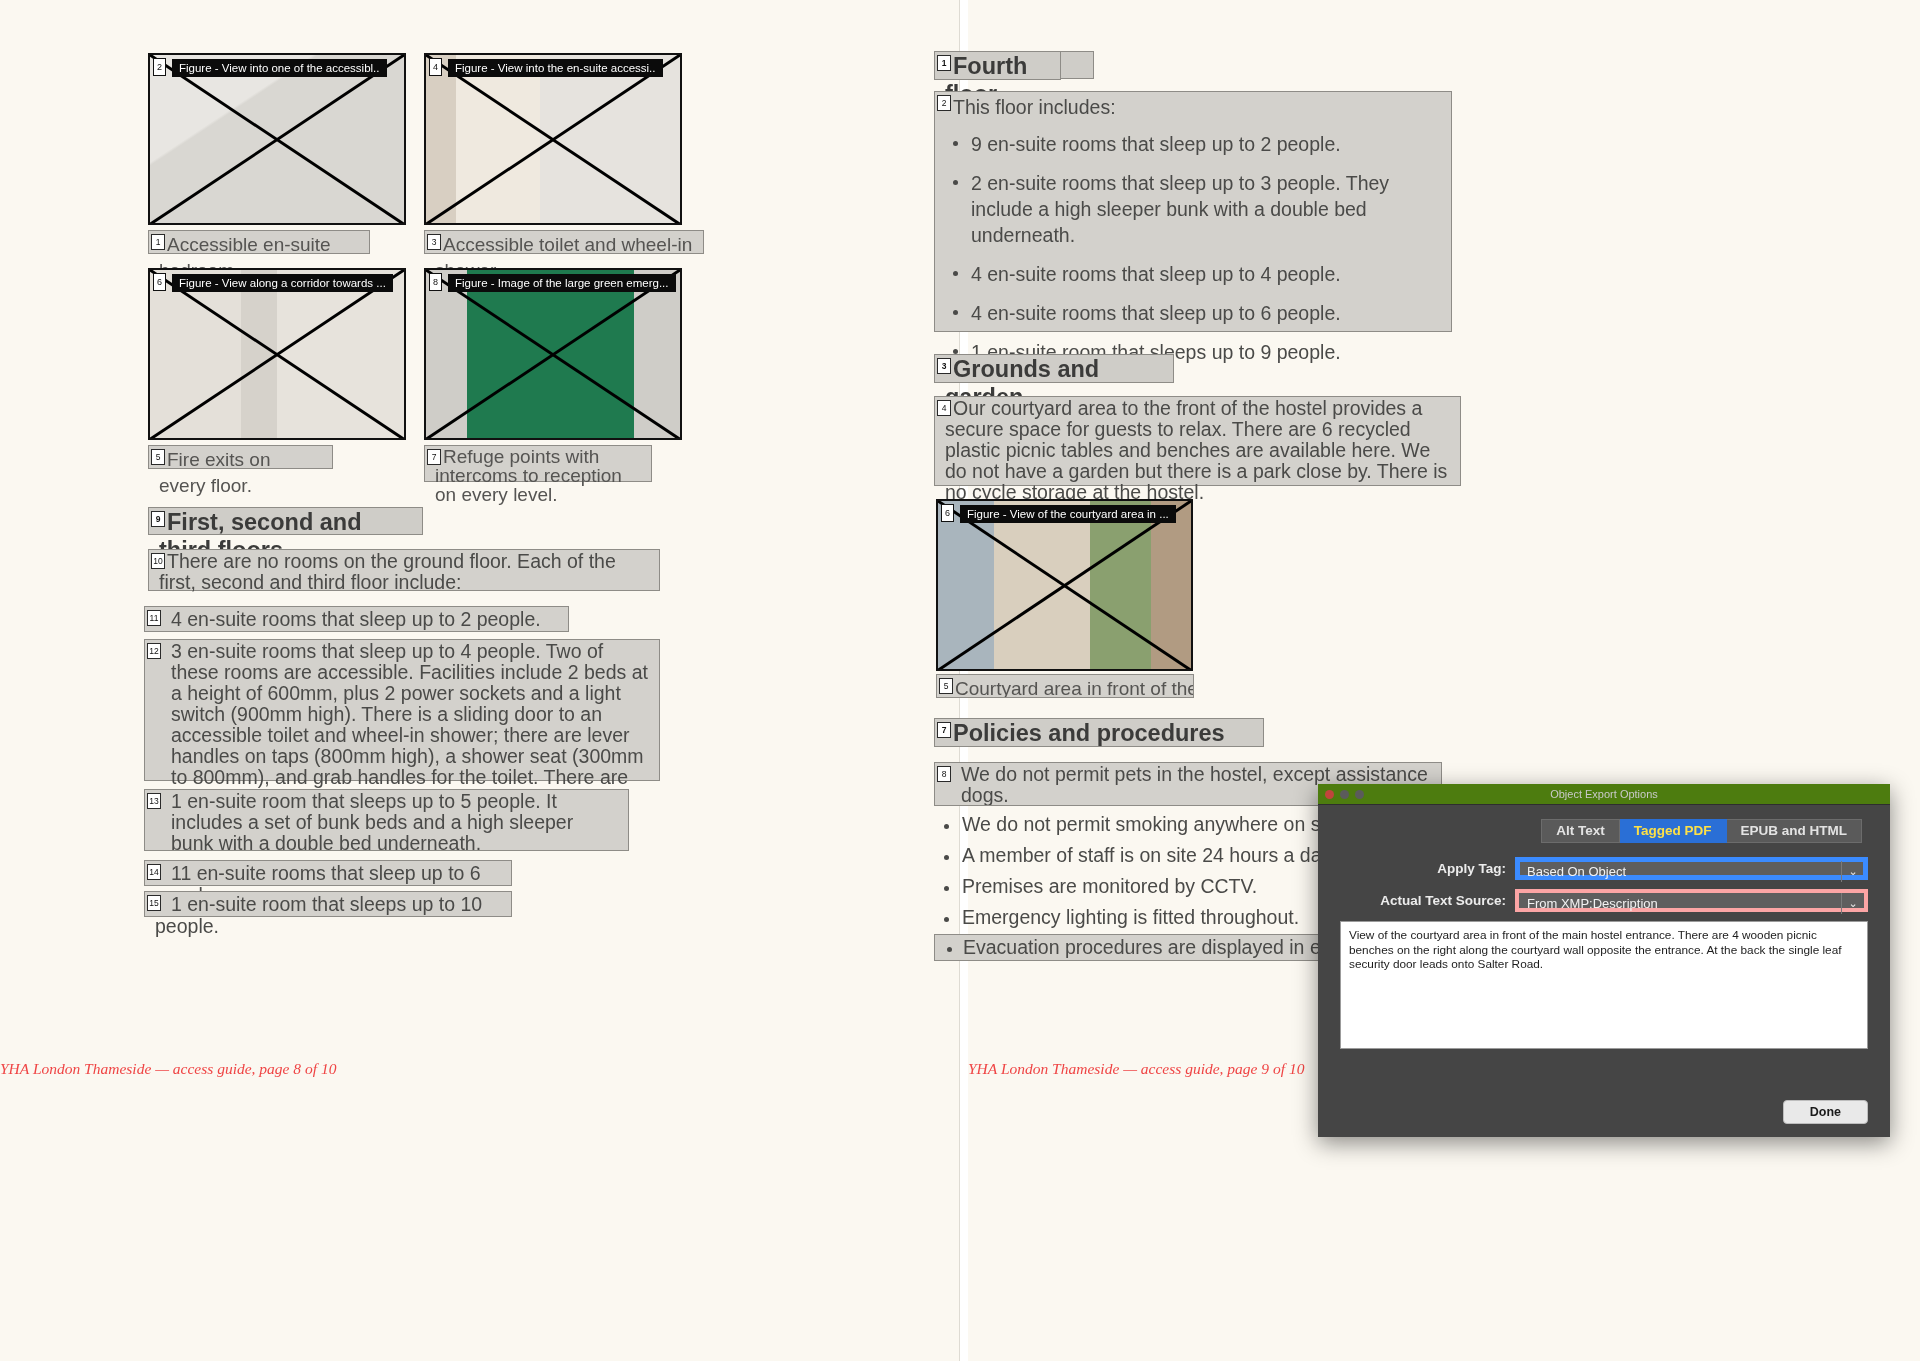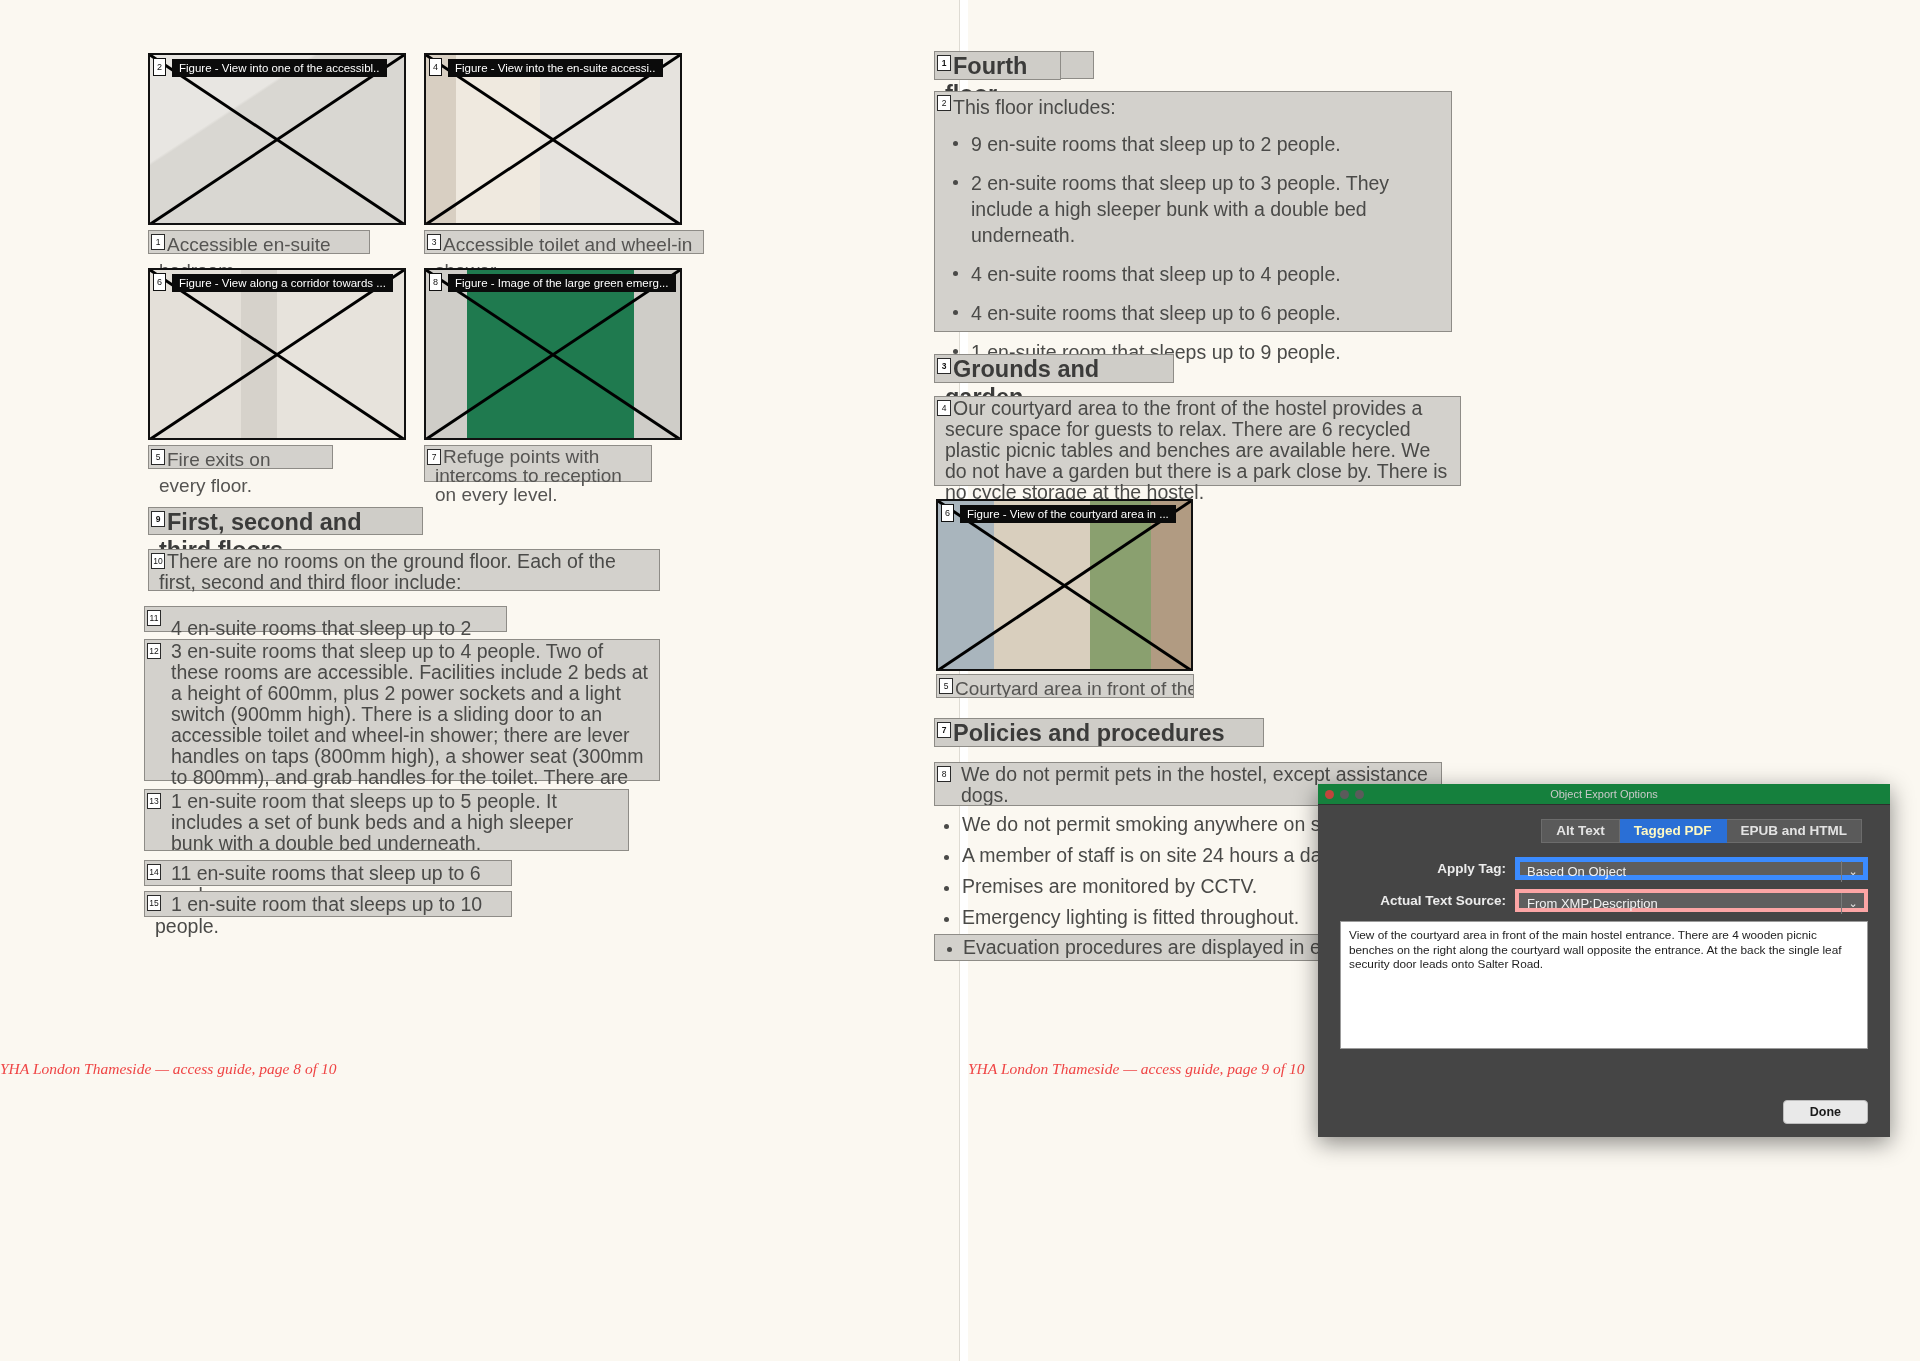--- a/index.html
+++ b/index.html
@@ -151,21 +151,21 @@
     top: 784px;
     width: 572px;
     height: 353px;
     background: #454545;
     box-shadow: 0 6px 22px rgba(0,0,0,.45);
     font-family: "Liberation Sans", sans-serif;
   }
   .dlg-titlebar {
     position: relative;
     height: 21px;
-    background: #15803d;
+    background: #4d7c0f;
     border-bottom: 1px solid #2e2e2e;
   }
   .dlg-title {
     position: absolute;
     left: 0; right: 0; top: 0;
     text-align: center;
     font-size: 11px;
     line-height: 21px;
     color: #c9c9c9;
   }
@@ -184,21 +184,21 @@
   }
   .tab {
     font-size: 13.5px;
     color: #e3e3e3;
     background: #5a5a5a;
     border: 1px solid #6c6c6c;
     padding: 3px 14px 4px 14px;
     font-weight: bold;
   }
   .tab + .tab { border-left: none; }
-  .tab.active { background: #2a6fd6; color: #fef9c3; border-color: #2a6fd6; }
+  .tab.active { background: #2a6fd6; color: #fde047; border-color: #2a6fd6; }
 
   .field-row {
     display: flex;
     align-items: center;
     margin-bottom: 9px;
     justify-content: center;
   }
   .field-label {
     font-size: 13.5px;
     color: #ececec;
@@ -334,21 +334,21 @@
     <div class="tagblock heading" style="left:148px; top:507px; width:275px; height:28px; padding-top:0;">
       <span class="marker sm">9</span>
       <span style="margin-left:8px">First, second and third floors</span>
     </div>
 
     <div class="tagblock" style="left:148px; top:549px; width:512px; height:42px; padding-top:1px; line-height:21px;">
       <span class="marker sm">10</span>
       <span style="margin-left:8px">There are no rooms on the ground floor. Each of the first, second and third floor include:</span>
     </div>
 
-    <div class="tagblock" style="left:144px; top:606px; width:363px; height:26px; padding-top:10px; line-height:22px;">
+    <div class="tagblock" style="left:144px; top:606px; width:425px; height:26px; padding-top:1px; line-height:22px;">
       <span class="marker sm">11</span>
       <span style="margin-left:16px">4 en-suite rooms that sleep up to 2 people.</span>
     </div>
 
     <div class="tagblock" style="left:144px; top:639px; width:516px; height:142px; padding-top:1px; line-height:21px;">
       <span class="marker sm">12</span>
       <span style="margin-left:16px; display:inline-block; text-indent:0;">3 en-suite rooms that sleep up to 4 people. Two of these rooms are accessible. Facilities include 2 beds at a height of 600mm, plus 2 power sockets and a light switch (900mm high). There is a sliding door to an accessible toilet and wheel-in shower; there are lever handles on taps (800mm high), a shower seat (300mm to 800mm), and grab handles for the toilet. There are no grab rails in the shower.</span>
     </div>
 
     <div class="tagblock" style="left:144px; top:789px; width:485px; height:62px; padding-top:1px; line-height:21px;">

